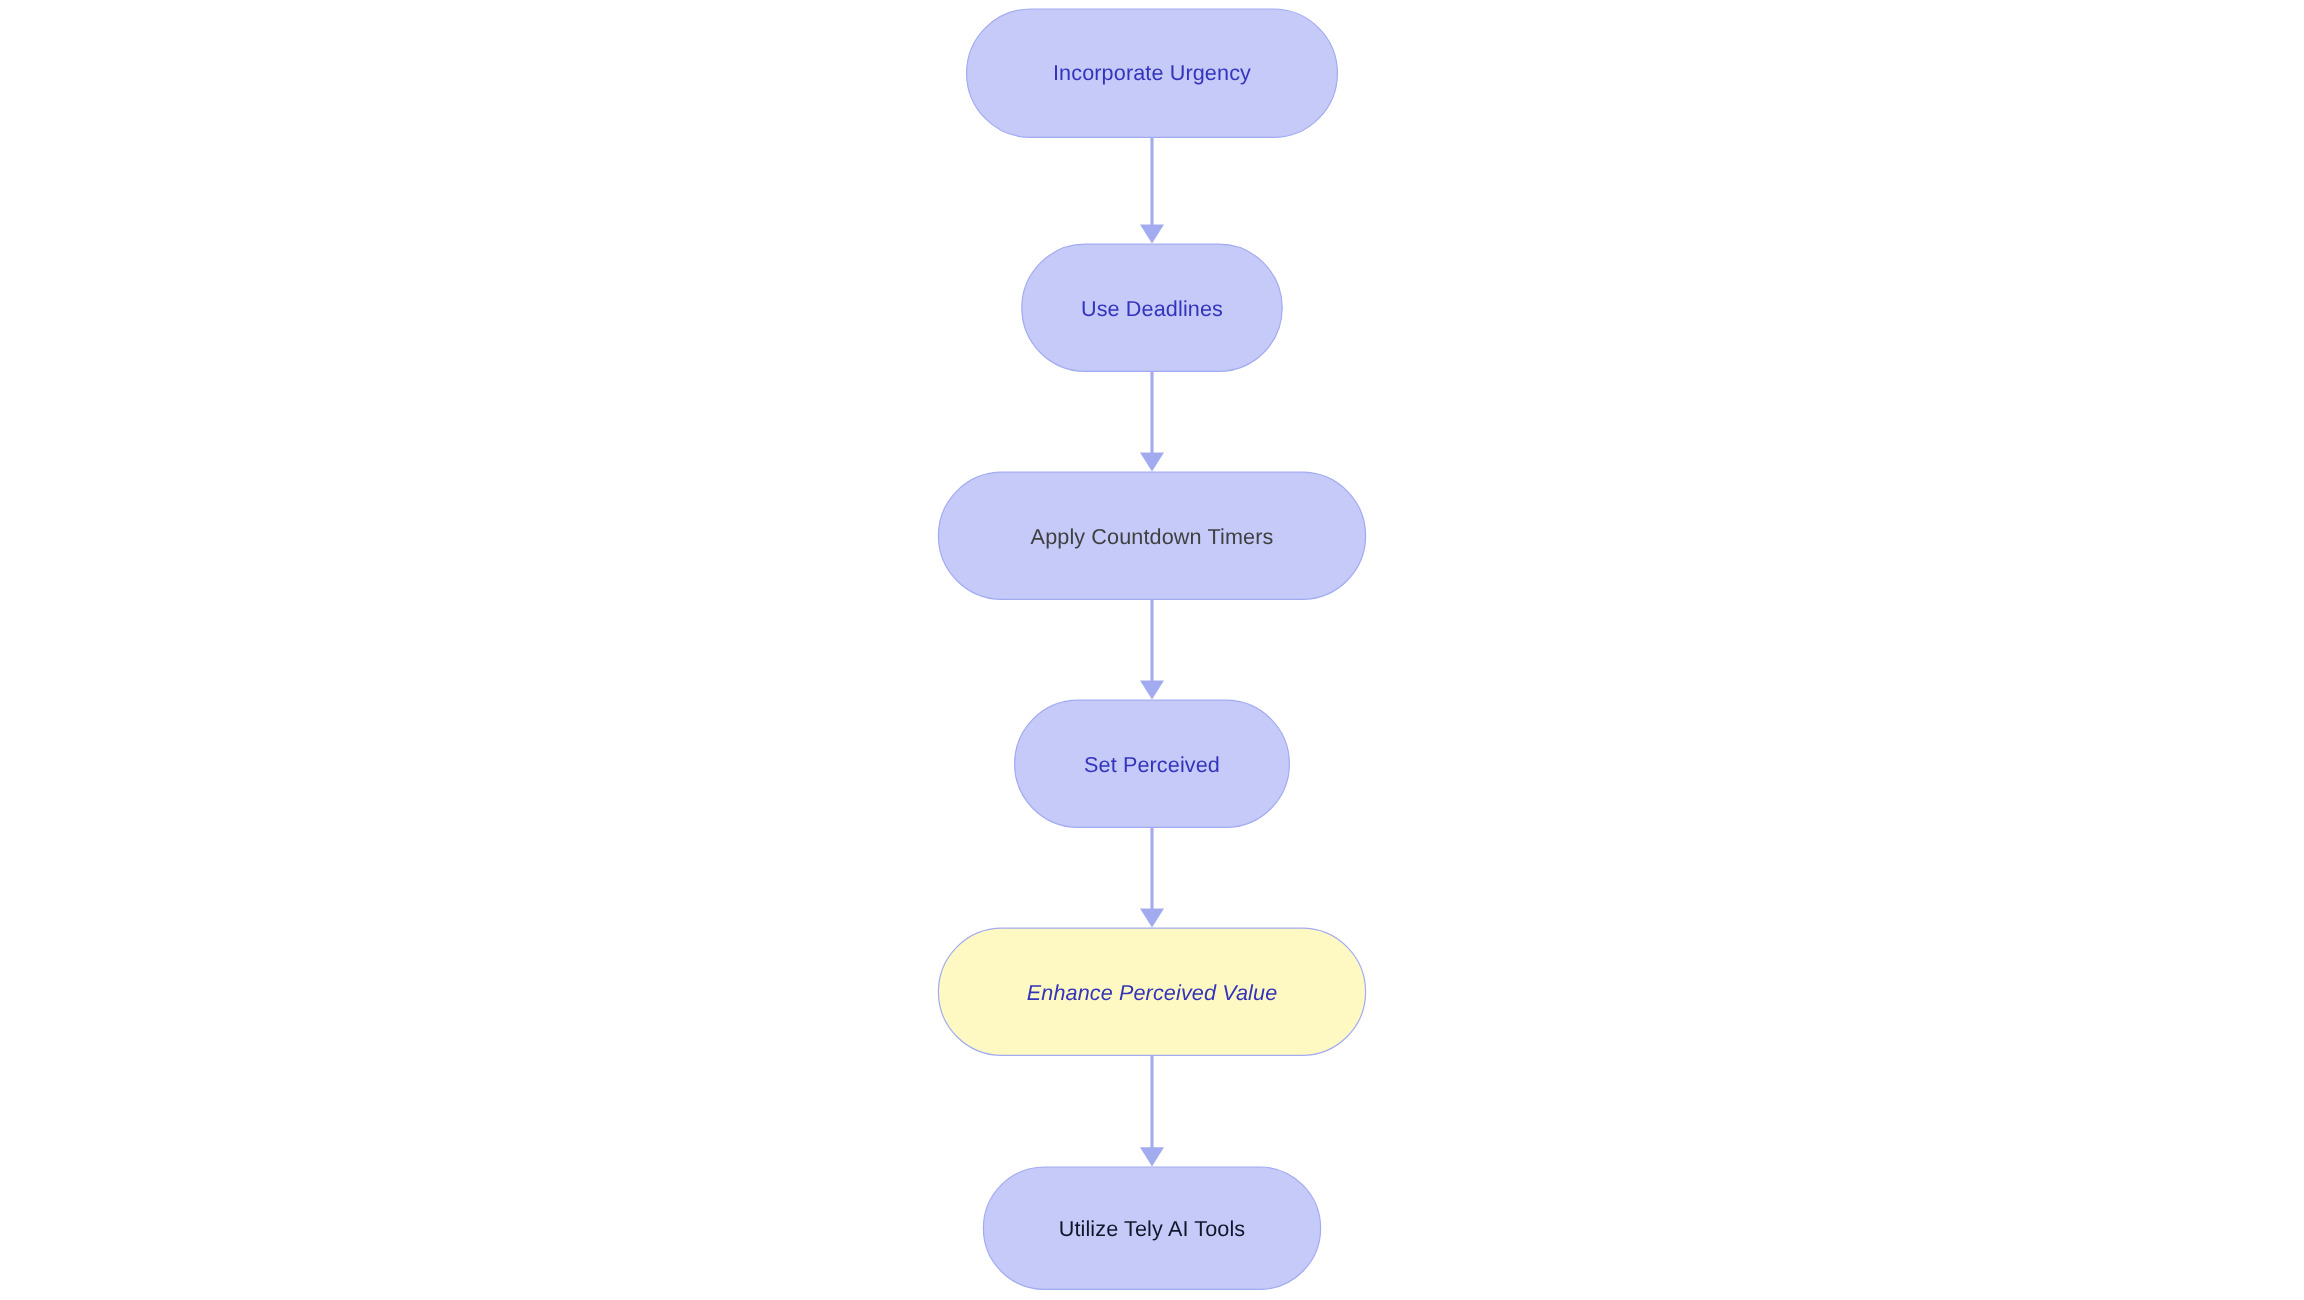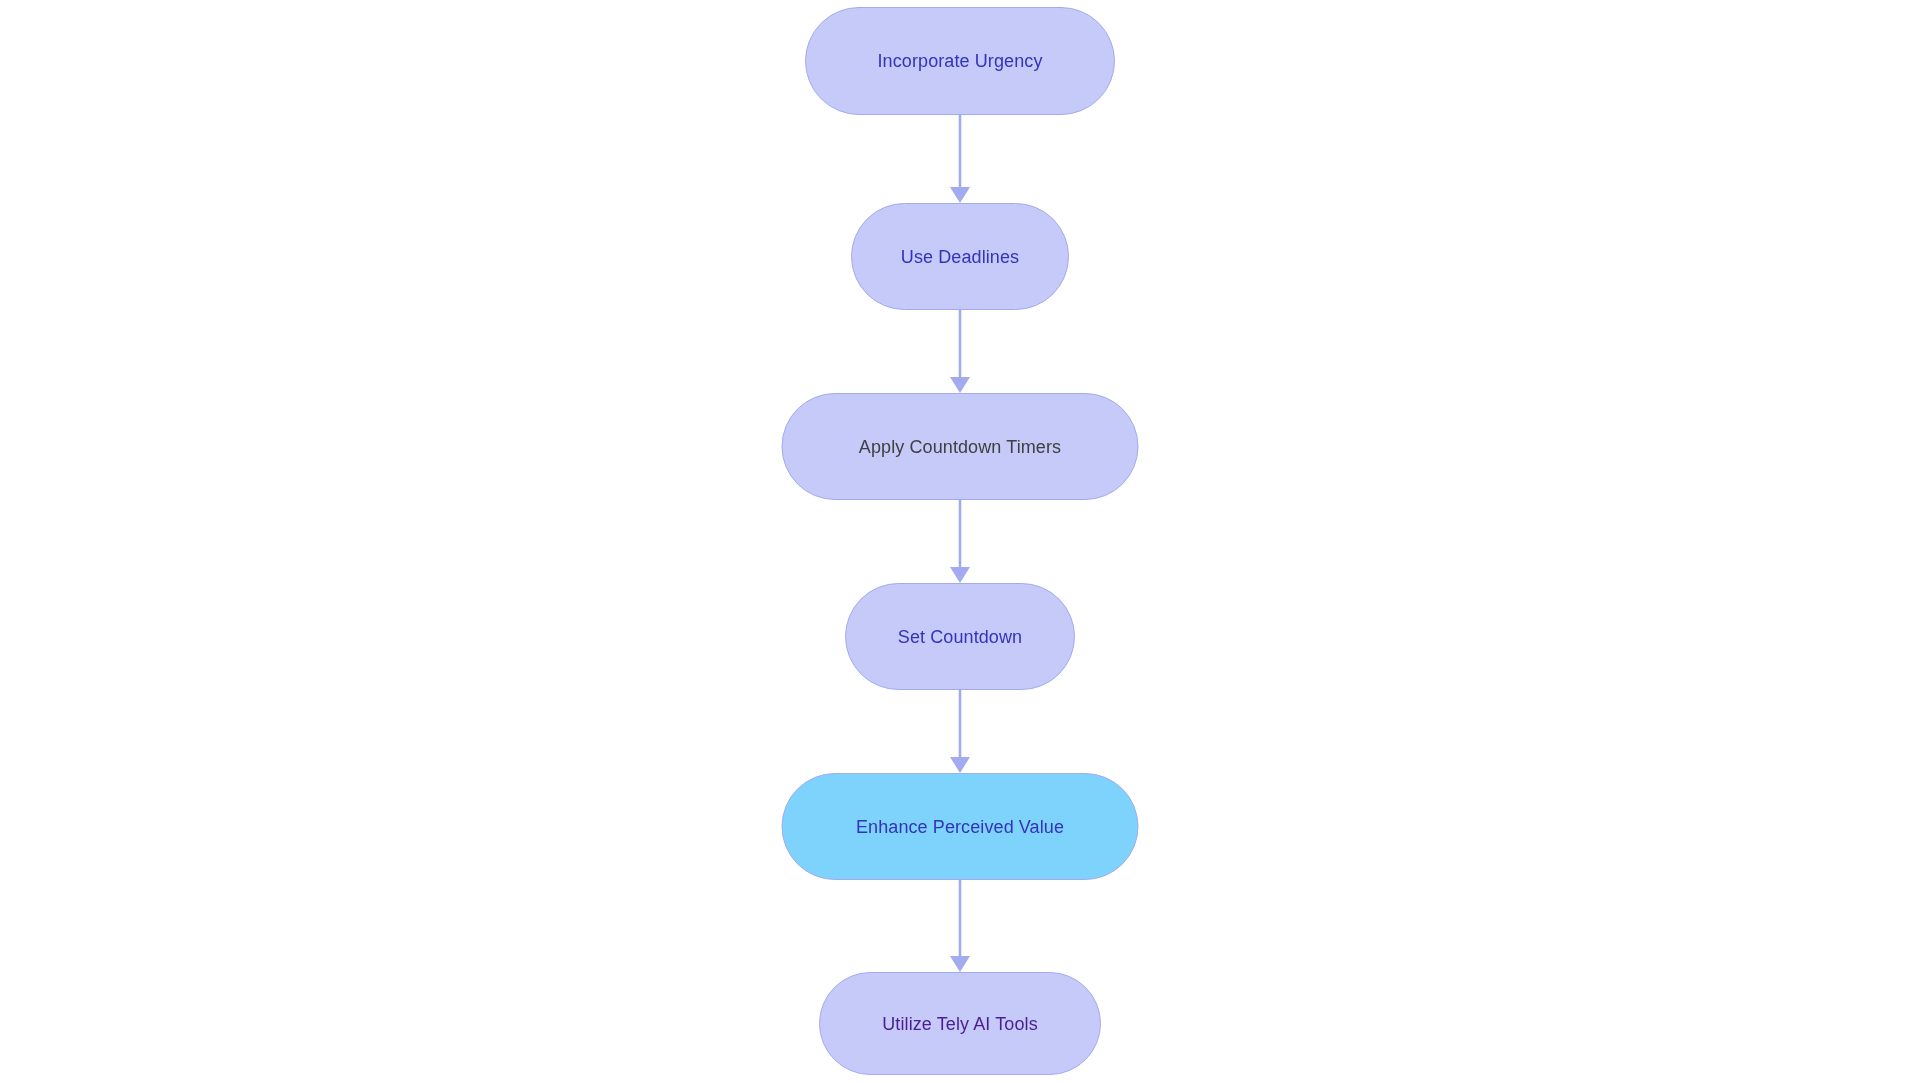--- a/index.html
+++ b/index.html
@@ -89,21 +89,21 @@
     <div class="flow-node" style="top: 7px; width: 310px; height: 108px; background: rgb(197, 202, 249); border-color: rgb(163, 171, 240);">
       <span class="flow-node-label" style="color: rgb(51, 51, 187);">Incorporate Urgency</span>
     </div>
     <div class="flow-node" style="top: 203px; width: 218px; height: 107px; background: rgb(197, 202, 249); border-color: rgb(163, 171, 240);">
       <span class="flow-node-label" style="color: rgb(51, 51, 187);">Use Deadlines</span>
     </div>
     <div class="flow-node" style="top: 393px; width: 357px; height: 107px; background: rgb(197, 202, 249); border-color: rgb(163, 171, 240);">
       <span class="flow-node-label" style="color: #404040;">Apply Countdown Timers</span>
     </div>
     <div class="flow-node" style="top: 583px; width: 230px; height: 107px; background: rgb(197, 202, 249); border-color: rgb(163, 171, 240);">
-      <span class="flow-node-label" style="color: rgb(51, 51, 187);">Set Countdown</span>
+      <span class="flow-node-label" style="color: rgb(51, 51, 187);">Set Perceived</span>
     </div>
-    <div class="flow-node" style="top: 773px; width: 357px; height: 107px; background: #7dd3fc; border-color: rgb(163, 171, 240);">
+    <div class="flow-node" style="top: 773px; width: 357px; height: 107px; background: #fef9c3; border-color: rgb(163, 171, 240); font-style: italic;">
       <span class="flow-node-label" style="color: rgb(51, 51, 187);">Enhance Perceived Value</span>
     </div>
     <div class="flow-node" style="top: 972px; width: 282px; height: 103px; background: rgb(197, 202, 249); border-color: rgb(163, 171, 240);">
-      <span class="flow-node-label" style="color: #4c1d95; text-align: right;">Utilize Tely AI Tools</span>
+      <span class="flow-node-label" style="color: #0f172a; text-align: right;">Utilize Tely AI Tools</span>
     </div>
   </div>
 
 </body></html>

